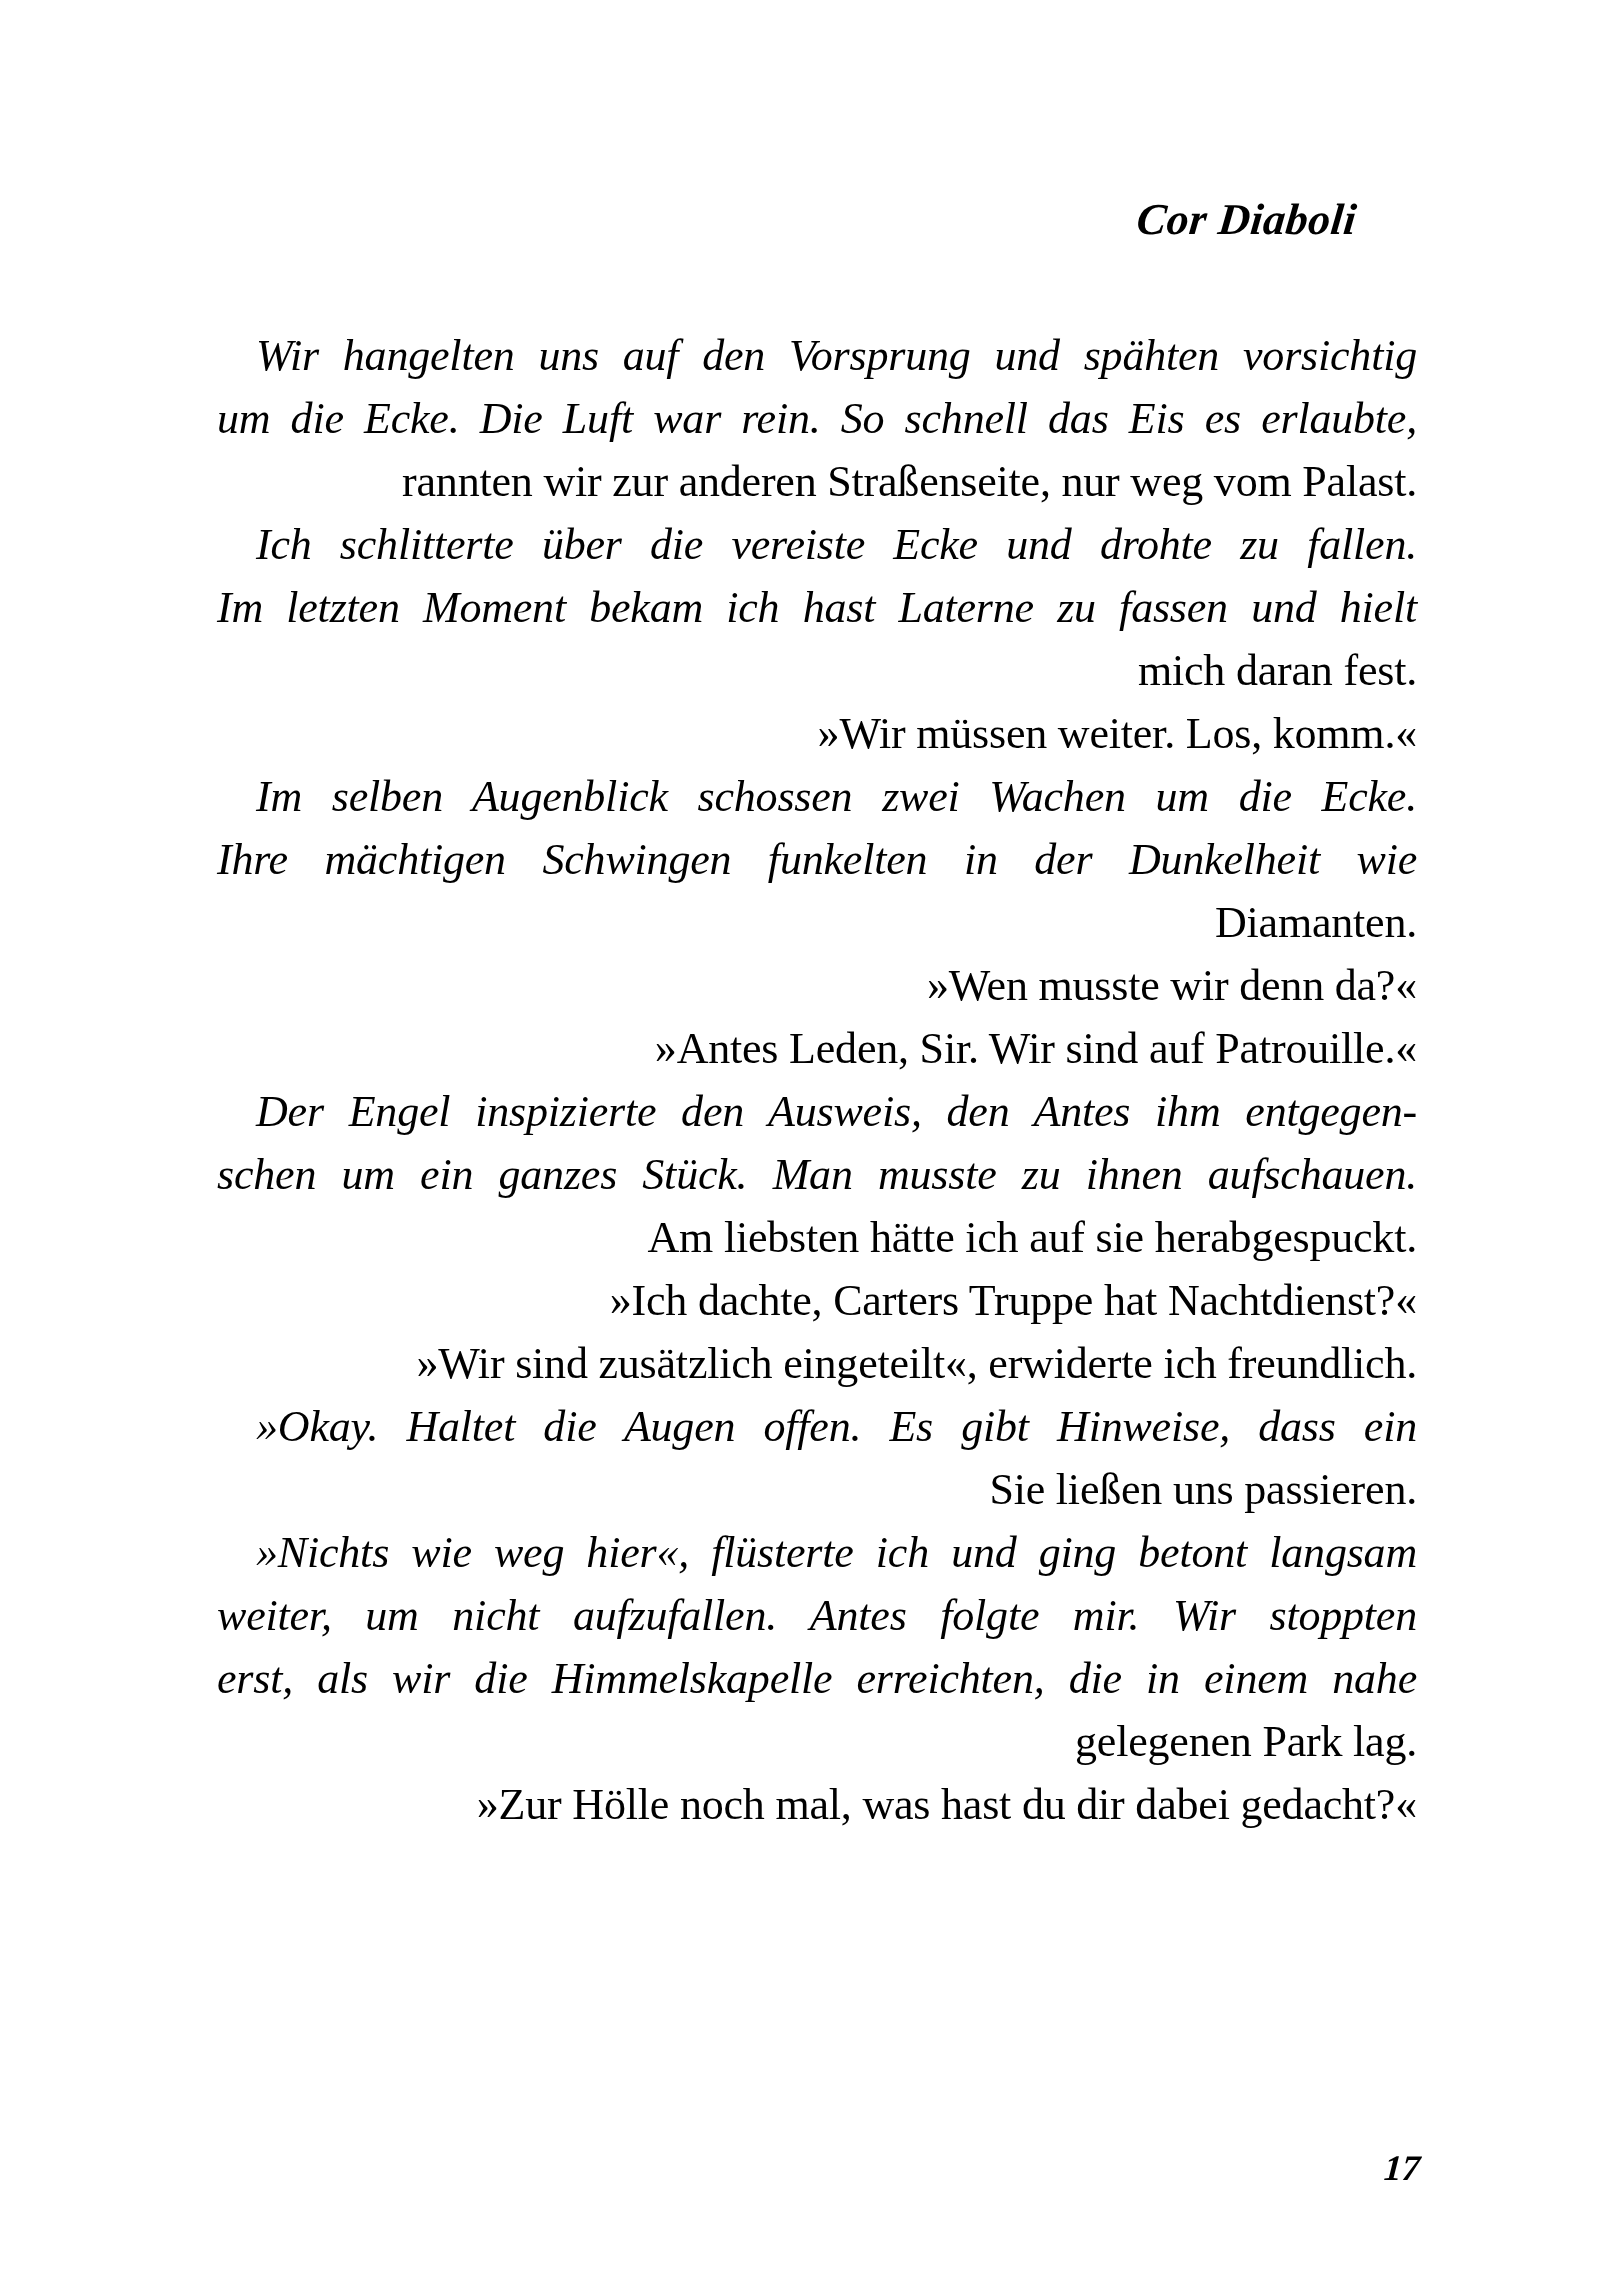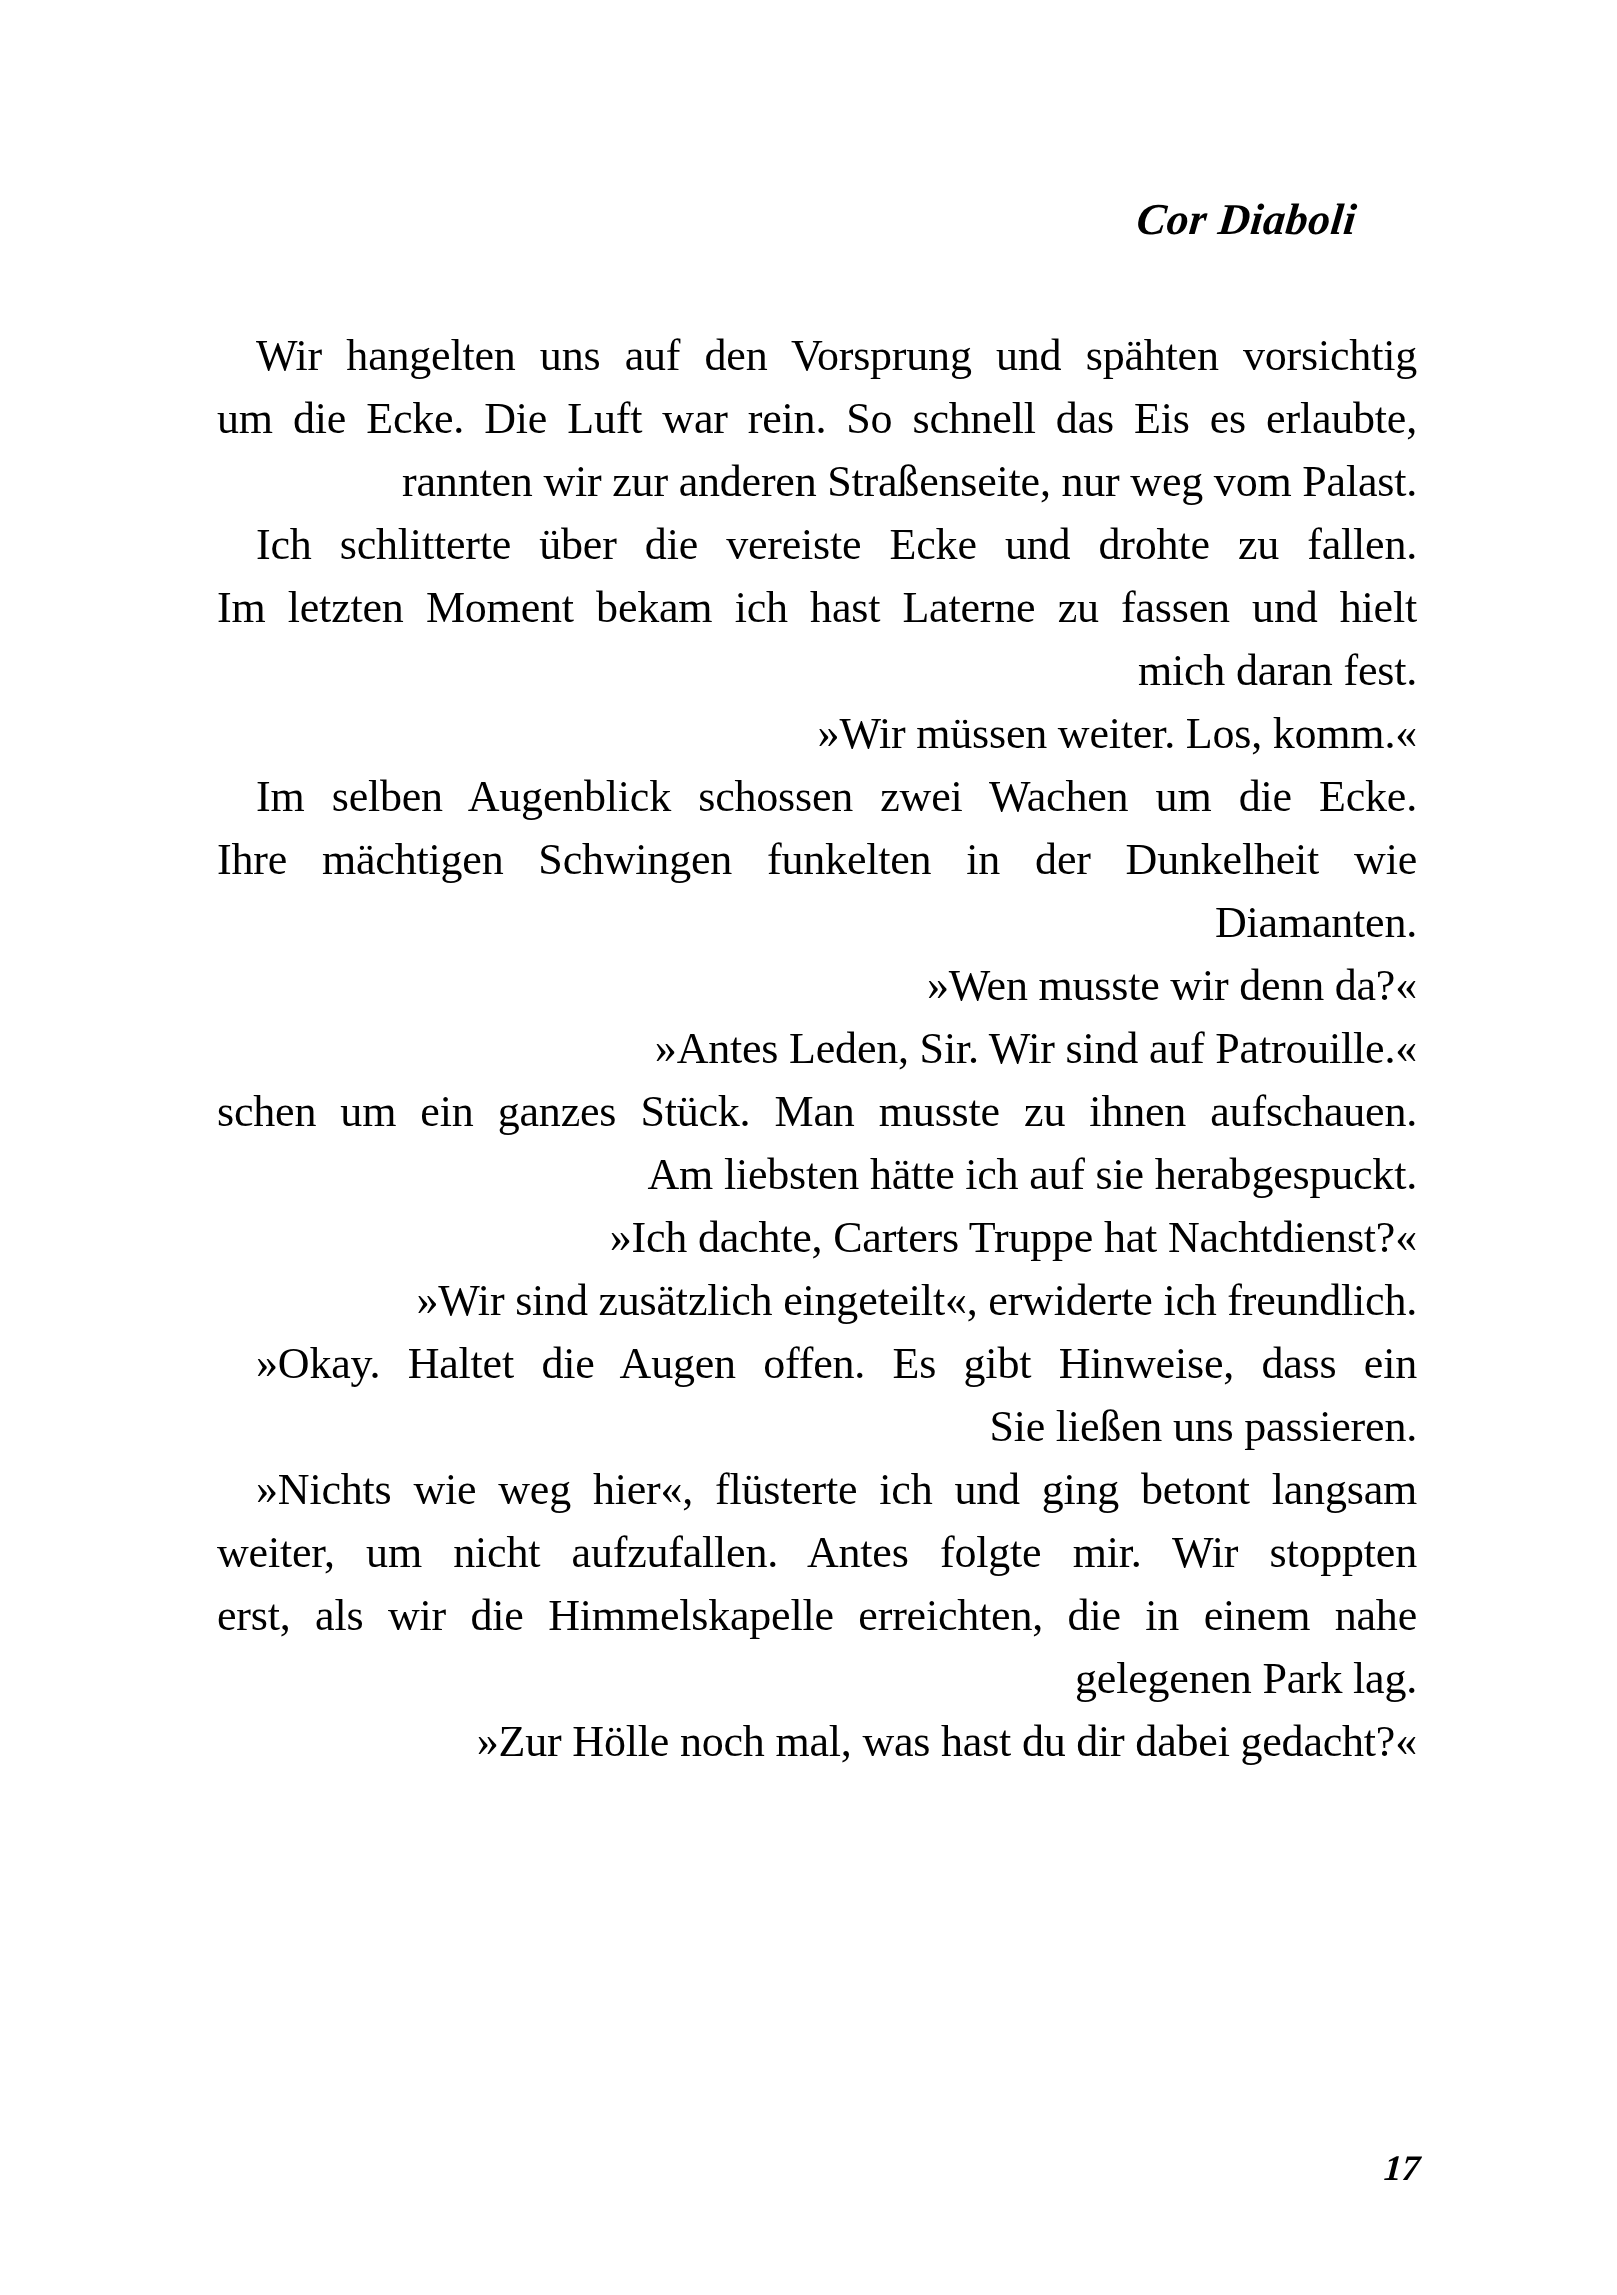--- a/index.html
+++ b/index.html
@@ -38,20 +38,21 @@
   }
   .line {
     line-height: 63px;
     height: 63px;
     text-align: right;
     overflow: visible;
   }
   .line.just {
     text-align: justify;
     text-align-last: justify;
+    font-style: italic;
   }
   .line.indent {
     padding-left: 39px;
   }
   .page-number {
     position: absolute;
     top: 2150px;
     right: 198px;
     font-size: 36px;
     line-height: 36px;
@@ -72,20 +73,21 @@
       <div class="line">rannten wir zur anderen Straßenseite, nur weg vom Palast.</div>
       <div class="line indent just">Ich schlitterte über die vereiste Ecke und drohte zu fallen.</div>
       <div class="line just">Im letzten Moment bekam ich hast Laterne zu fassen und hielt</div>
       <div class="line">mich daran fest.</div>
       <div class="line indent">»Wir müssen weiter. Los, komm.«</div>
       <div class="line indent just">Im selben Augenblick schossen zwei Wachen um die Ecke.</div>
       <div class="line just">Ihre mächtigen Schwingen funkelten in der Dunkelheit wie</div>
       <div class="line">Diamanten.</div>
       <div class="line indent">»Wen musste wir denn da?«</div>
       <div class="line indent">»Antes Leden, Sir. Wir sind auf Patrouille.«</div>
+      <div class="line indent just">Der Engel inspizierte den Ausweis, den Antes ihm entgegen-</div>
       <div class="line just">schen um ein ganzes Stück. Man musste zu ihnen aufschauen.</div>
       <div class="line">Am liebsten hätte ich auf sie herabgespuckt.</div>
       <div class="line indent">»Ich dachte, Carters Truppe hat Nachtdienst?«</div>
       <div class="line indent">»Wir sind zusätzlich eingeteilt«, erwiderte ich freundlich.</div>
       <div class="line indent just">»Okay. Haltet die Augen offen. Es gibt Hinweise, dass ein</div>
       <div class="line indent">Sie ließen uns passieren.</div>
       <div class="line indent just">»Nichts wie weg hier«, flüsterte ich und ging betont langsam</div>
       <div class="line just">weiter, um nicht aufzufallen. Antes folgte mir. Wir stoppten</div>
       <div class="line just">erst, als wir die Himmelskapelle erreichten, die in einem nahe</div>
       <div class="line">gelegenen Park lag.</div>

